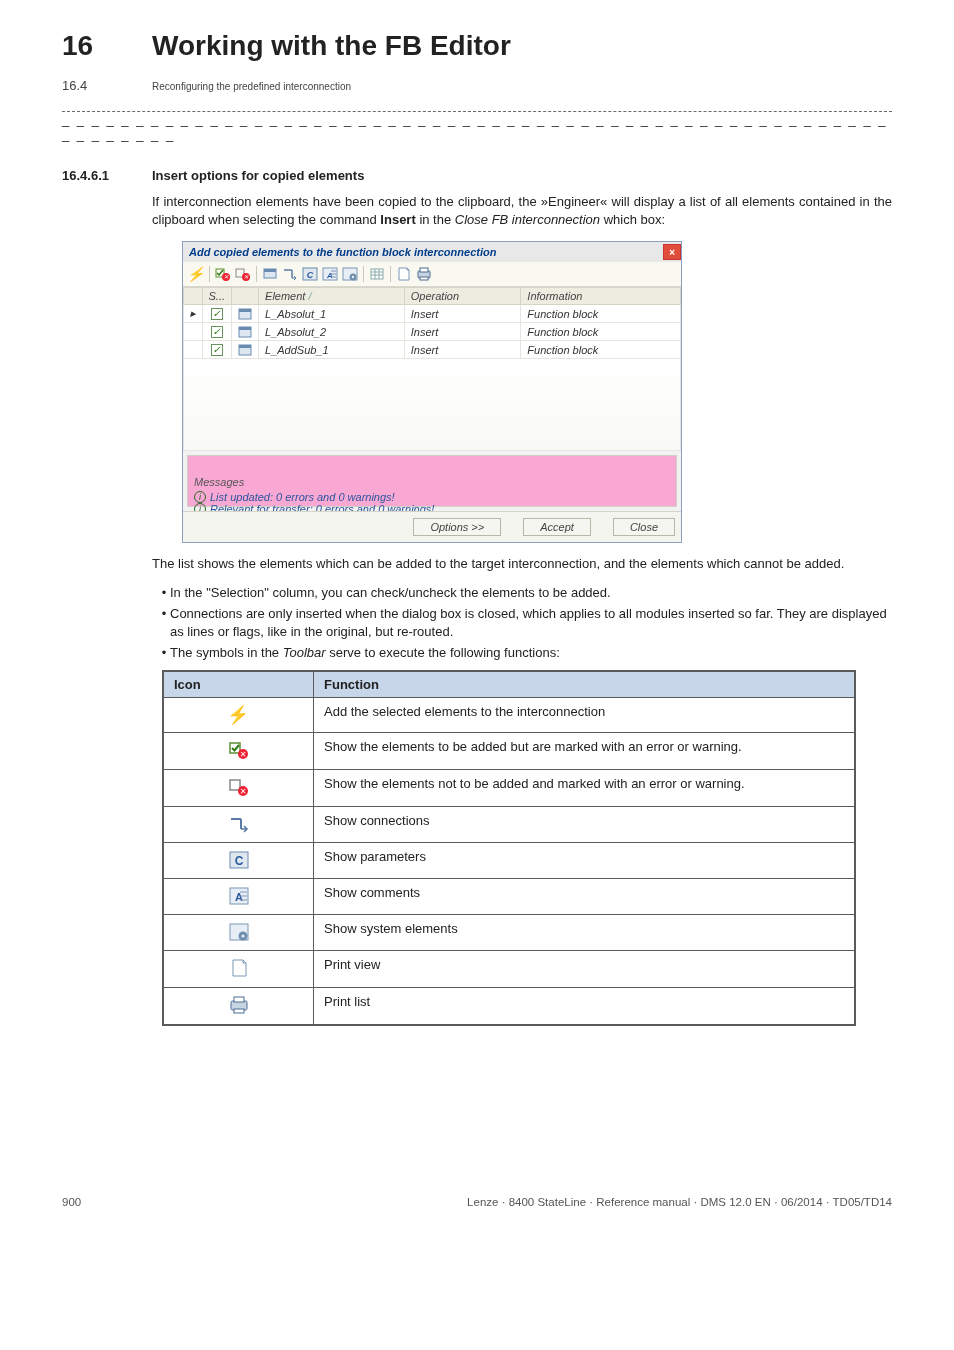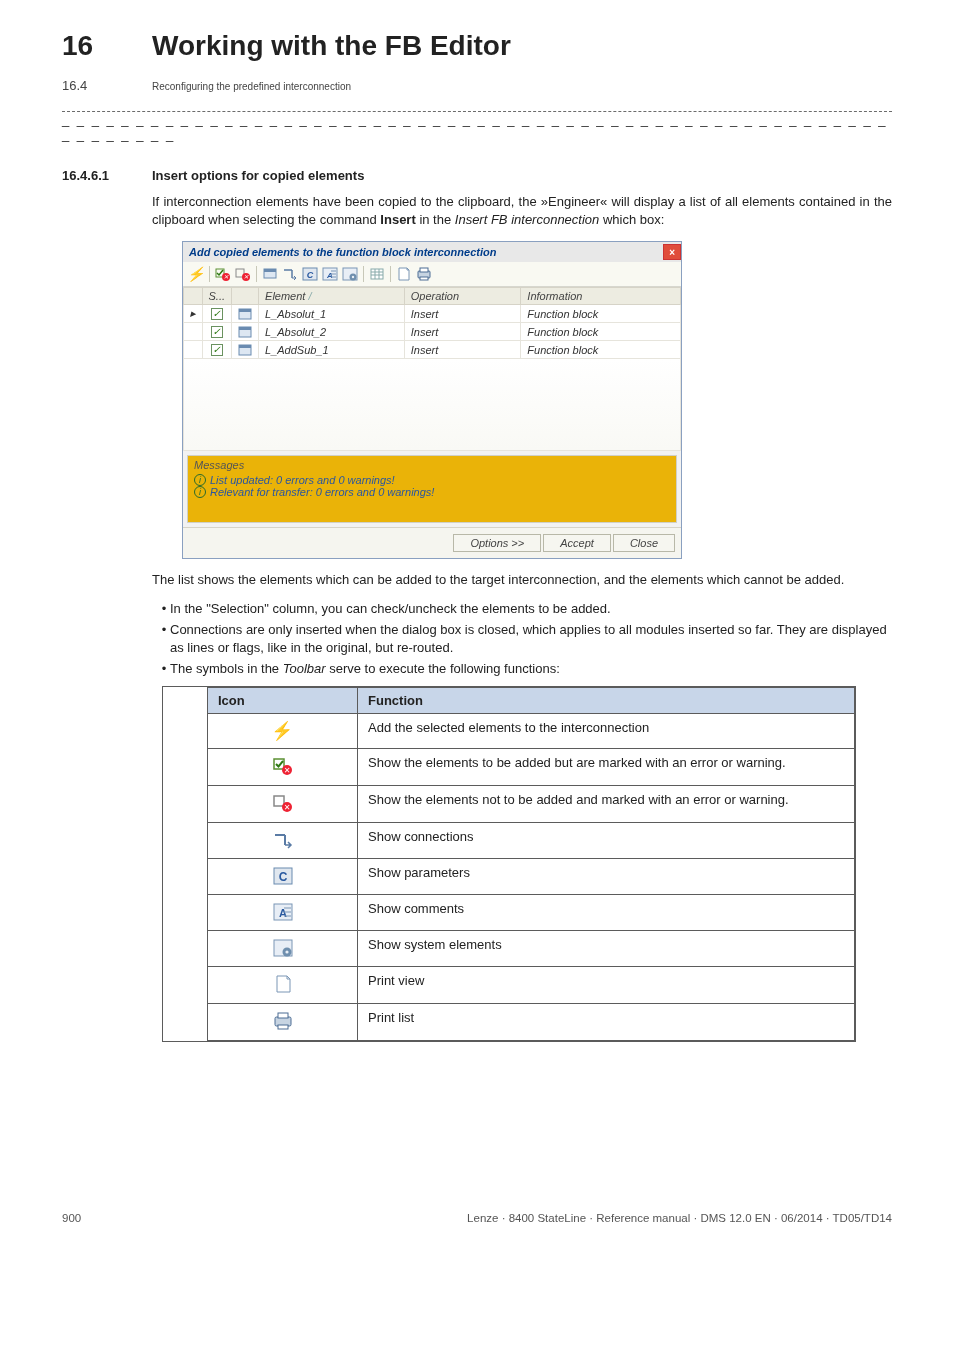--- a/index.html
+++ b/index.html
@@ -44,32 +44,32 @@
 
   .dlg-table { width: 100%; border-collapse: collapse; font-size:11px; background:#fff; }
   .dlg-table th { background: #edece1; border:1px solid #d6d3c7; padding:2px 6px; text-align:left; font-weight:400; color:#444; }
   .dlg-table td { border:1px solid #e6e4dc; padding:2px 6px; color:#333; }
   .dlg-table td.sel { width:26px; text-align:center; }
   .dlg-table td.typ { width:20px; text-align:center; }
   .chkbox { display:inline-block; width:12px; height:12px; border:1px solid #6a925f; color:#2f7a13; font-size:10px; line-height:10px; text-align:center; background:#fff; }
   .rowmark { width:14px; text-align:center; color:#666; }
   .grid-blank { height: 92px; background:linear-gradient(#fff,#f9f9f5); border:1px solid #e6e4dc; border-top:none; }
 
-  .dlg-msgs { border:1px solid #d0d0c6; margin:4px; background:#eab308; padding:3px 6px; font-size:11px; height:68px; }
+  .dlg-msgs { border:1px solid #d0d0c6; margin:4px; background:#f9a8d4; padding:20px 6px; font-size:11px; height:52px; }
   .dlg-msgs .mhead { color:#555; margin-bottom:3px; }
   .dlg-msgs .mline { color:#2a56a0; display:flex; align-items:center; gap:4px; }
   .info-ico { width:12px; height:12px; border-radius:50%; border:1px solid #2b6b2b; color:#2b6b2b; font-size:9px; text-align:center; line-height:11px; }
 
-  .dlg-btns { display:flex; justify-content:flex-end; gap:2px; padding:6px; border-top:1px solid #d6d3c7; background:#f5f5ef; }
+  .dlg-btns { display:flex; justify-content:flex-end; gap:22px; padding:6px; border-top:1px solid #d6d3c7; background:#f5f5ef; }
   .dlg-btn { border:1px solid #b8b8a8; background:#f6f6f0; padding:2px 16px; font-size:11px; color:#444; }
   .resize-grip { position:relative; }
   .grip { position:absolute; right:2px; bottom:2px; width:0; height:0;}
 
   
-  .icon-table-wrap { margin: 8px 0 0 100px; width: 694px; border:1px solid #5b5b5b;padding-left:44px; }
+  .icon-table-wrap { margin: 8px 0 0 100px; width: 694px; border:1px solid #5b5b5b; }
   .icon-table { width:100%; border-collapse: collapse; font-size:13px; }
   .icon-table th { background:#c8d6e9; border:1px solid #5b5b5b; padding:5px 10px; text-align:left; font-weight:700; }
   .icon-table td { border:1px solid #5b5b5b; padding:6px 10px; vertical-align:top; }
   .icon-cell { width:150px; text-align:center; }
   .icon-small { display:inline-flex; width:22px; height:22px; align-items:center; justify-content:center; }
 
   .footer { display:flex; justify-content:space-between; margin-top:140px; font-size:11.5px; color:#555; padding: 0 62px 20px 62px; }
 
   
   svg { display:block; }
@@ -89,21 +89,21 @@
 
   <div class="dashed-sep">_ _ _ _ _ _ _ _ _ _ _ _ _ _ _ _ _ _ _ _ _ _ _ _ _ _ _ _ _ _ _ _ _ _ _ _ _ _ _ _ _ _ _ _ _ _ _ _ _ _ _ _ _ _ _ _ _ _ _ _ _ _ _ _</div>
 
   <div class="secrow">
     <div class="secnum">16.4.6.1</div>
     <div class="sectitle">Insert options for copied elements</div>
   </div>
 
   <div class="bodytext">
     <p>
-      <span>If interconnection elements have been copied to the clipboard, the »Engineer« will display a list of all elements contained in the clipboard when selecting the command </span><span class="bold">Insert</span><span> in the </span><span class="italic">Insert FB interconnection</span><span> which box:</span>
+      <span>If interconnection elements have been copied to the clipboard, the »Engineer« will display a list of all elements contained in the clipboard when selecting the command </span><span class="bold">Insert</span><span> in the </span><span class="italic">Close FB interconnection</span><span> which box:</span>
     </p>
   </div>
 
   <div class="dialog-wrap">
     <div class="dlg-titlebar">
       <span class="title">Add copied elements to the function block interconnection</span>
       <div class="dlg-closebtn">×</div>
     </div>
     <div class="dlg-toolbar">
       <div class="tbicon">

